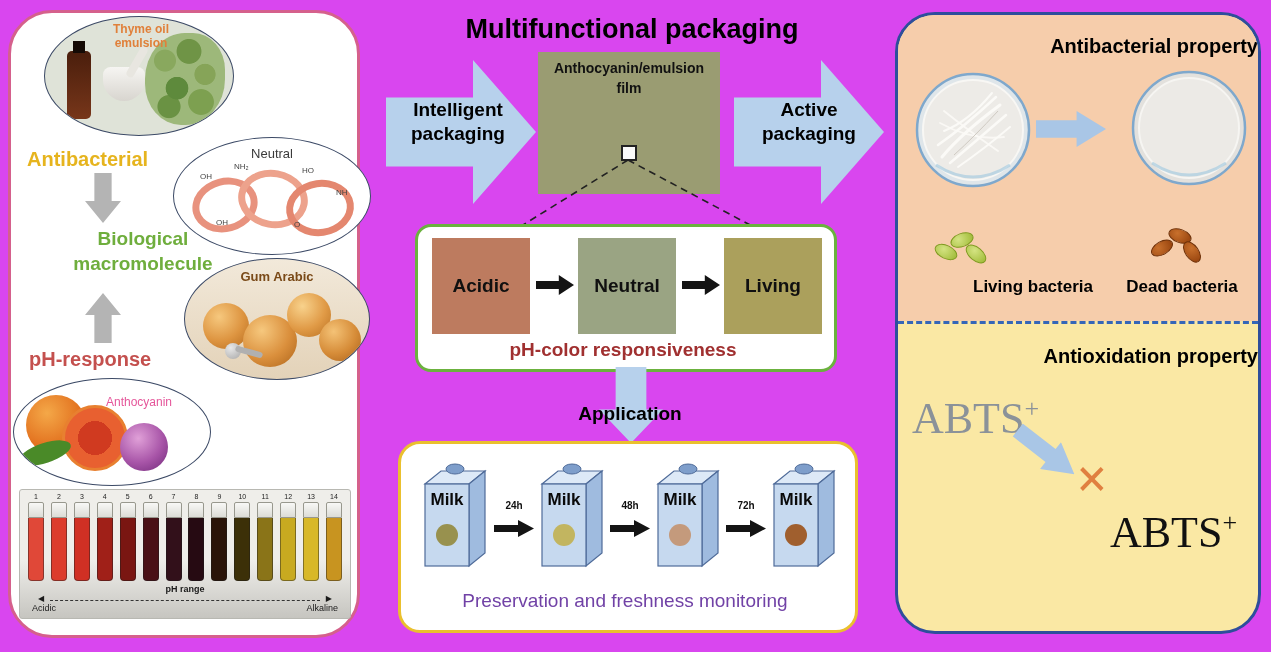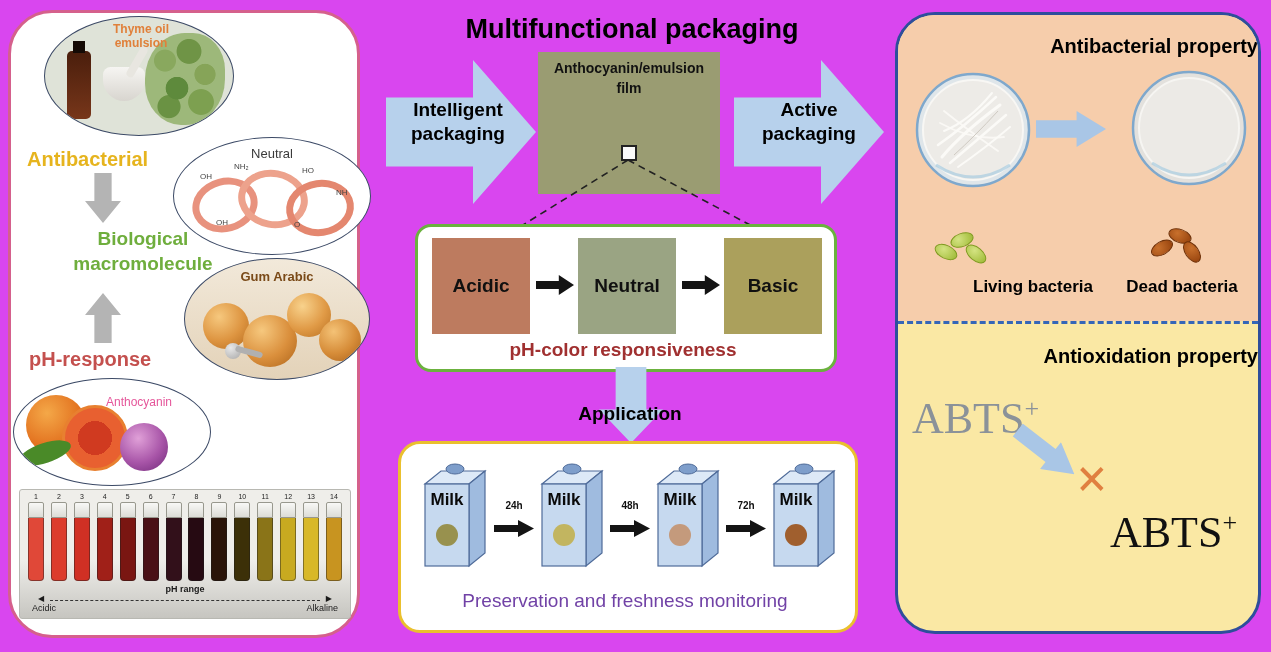--- a/index.html
+++ b/index.html
@@ -253,21 +253,21 @@
   </svg>
 
   <div class="abs blue arrow-right" style="left:734px;top:60px;width:150px;height:144px;"></div>
   <div class="abs t-arrowlabel" style="left:746px;top:98px;width:126px;">Active packaging</div>
 
   <div class="abs" style="left:415px;top:224px;width:416px;height:142px;border:3px solid #6bb23e;border-radius:16px;background:#fff;">
     <div class="sq" style="left: 14px; top: 11px; width: 98px; height: 96px; background: rgb(189, 123, 95);">Acidic</div>
     <div class="black-arrow" style="left:118px;top:48px;width:38px;height:20px;"></div>
     <div class="sq" style="left: 160px; top: 11px; width: 98px; height: 96px; background: rgb(154, 164, 131); text-align: right;">Neutral</div>
     <div class="black-arrow" style="left:264px;top:48px;width:38px;height:20px;"></div>
-    <div class="sq" style="left: 306px; top: 11px; width: 98px; height: 96px; background: rgb(171, 160, 92);">Basic</div>
+    <div class="sq" style="left: 306px; top: 11px; width: 98px; height: 96px; background: rgb(171, 160, 92);">Living</div>
     <div class="abs t-caption-red" style="left:0;top:112px;width:410px;">pH-color responsiveness</div>
   </div>
 
   <div class="abs blue arrow-down" style="left:599px;top:367px;width:64px;height:76px;"></div>
   <div class="abs t-arrowlabel" style="left:545px;top:402px;width:170px;">Application</div>
 
   <div class="abs" style="left:398px;top:441px;width:454px;height:186px;border:3px solid #eac02e;border-radius:22px;background:#fff;">
 
     <div class="carton" style="left:20px;top:12px;">
       <svg width="70" height="112">

